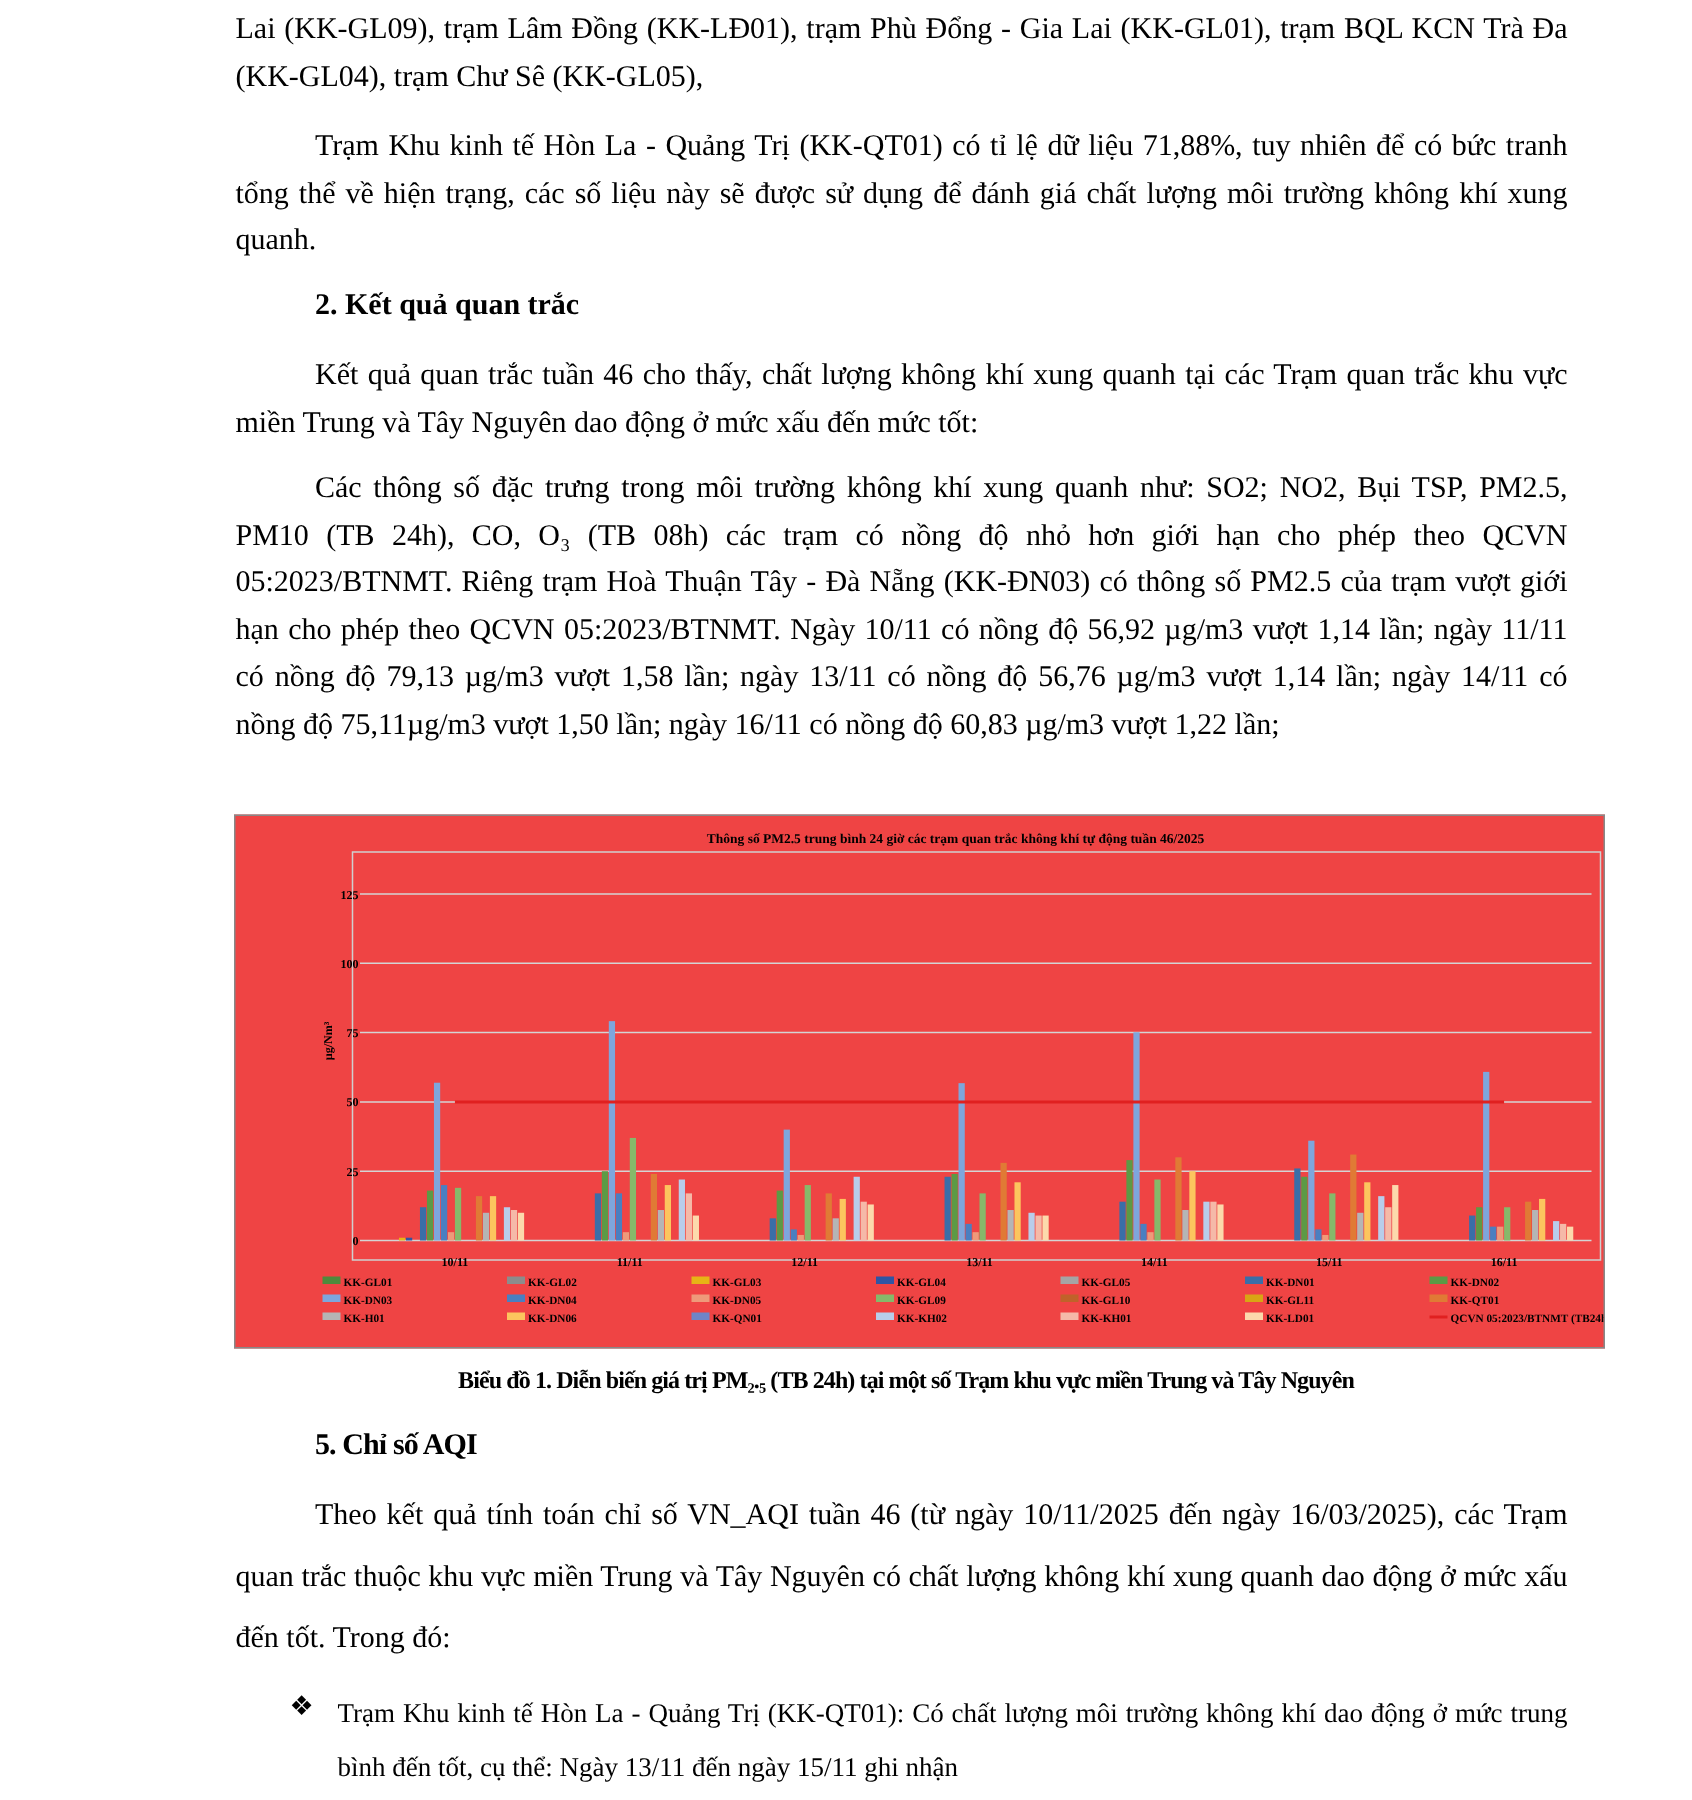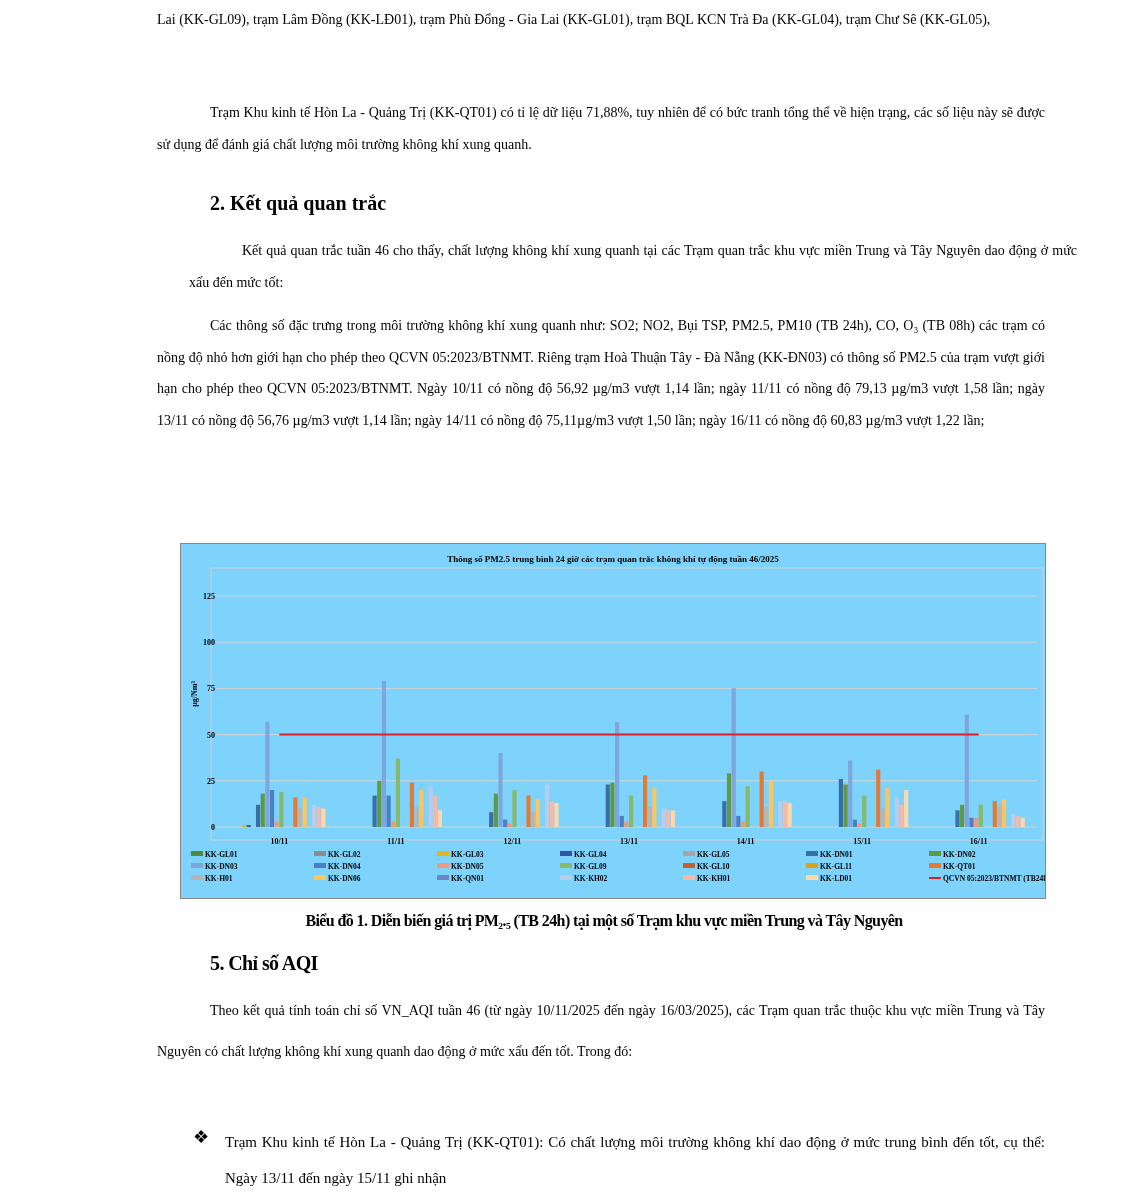--- a/index.html
+++ b/index.html
@@ -1,32 +1,32 @@
 <!DOCTYPE html>
 <html><head>
 <meta charset="utf-8">
 <style>
   html,body{margin:0;padding:0;background:#fff;}
   body{width:1128px;height:1200px;overflow:hidden;position:relative;font-family:"Liberation Serif",serif;color:#000;}
-  .p{position:absolute;left:157px;width:888px;font-size:14px;line-height:31.5px;text-align:justify;}
+  .p{position:absolute;left:157px;width:888px;font-size:20px;line-height:31.5px;text-align:justify;}
   .ind{text-indent:53px;}
   .h{position:absolute;font-weight:bold;font-size:20px;}
-  .chart{position:absolute;left:180px;top:543px;width:864px;height:354px;border:1px solid #888;background:#7dd3fc;}
+  .chart{position:absolute;left:156px;top:543px;width:864px;height:354px;border:1px solid #888;background:#ef4444;padding-left:48px;}
   .caption{position:absolute;left:160px;width:888px;top:912px;font-weight:bold;font-size:16px;text-align:center;letter-spacing:-0.6px;}
   .bullet{position:absolute;left:193px;top:1126px;font-size:18px;}
-  .bp{position:absolute;left:225px;width:820px;font-size:15px;line-height:32px;text-align:justify;}
+  .bp{position:absolute;left:225px;width:820px;font-size:18px;line-height:32px;text-align:justify;}
   svg text{font-family:"Liberation Serif",serif;}
 </style>
 </head>
 <body>
 
 <div class="p" style="top:4px;">Lai (KK-GL09), trạm Lâm Đồng (KK-LĐ01), trạm Phù Đổng - Gia Lai (KK-GL01), trạm BQL KCN Trà Đa (KK-GL04), trạm Chư Sê (KK-GL05),</div>
-<div class="p ind" style="top:97px;">Trạm Khu kinh tế Hòn La - Quảng Trị (KK-QT01) có tỉ lệ dữ liệu 71,88%, tuy nhiên để có bức tranh tổng thể về hiện trạng, các số liệu này sẽ được sử dụng để đánh giá chất lượng môi trường không khí xung quanh.</div>
+<div class="p ind" style="top:82px;">Trạm Khu kinh tế Hòn La - Quảng Trị (KK-QT01) có tỉ lệ dữ liệu 71,88%, tuy nhiên để có bức tranh tổng thể về hiện trạng, các số liệu này sẽ được sử dụng để đánh giá chất lượng môi trường không khí xung quanh.</div>
 <div class="h" style="left:210px;top:192px;">2. Kết quả quan trắc</div>
-<div class="p ind" style="top:235px;margin-left:32px;">Kết quả quan trắc tuần 46 cho thấy, chất lượng không khí xung quanh tại các Trạm quan trắc khu vực miền Trung và Tây Nguyên dao động ở mức xấu đến mức tốt:</div>
+<div class="p ind" style="top:235px;">Kết quả quan trắc tuần 46 cho thấy, chất lượng không khí xung quanh tại các Trạm quan trắc khu vực miền Trung và Tây Nguyên dao động ở mức xấu đến mức tốt:</div>
 <div class="p ind" style="top:310px;">Các thông số đặc trưng trong môi trường không khí xung quanh như: SO2; NO2, Bụi TSP, PM2.5, PM10 (TB 24h), CO, O₃ (TB 08h) các trạm có nồng độ nhỏ hơn giới hạn cho phép theo QCVN 05:2023/BTNMT. Riêng trạm Hoà Thuận Tây - Đà Nẵng (KK-ĐN03) có thông số PM2.5 của trạm vượt giới hạn cho phép theo QCVN 05:2023/BTNMT. Ngày 10/11 có nồng độ 56,92 µg/m3 vượt 1,14 lần; ngày 11/11 có nồng độ 79,13 µg/m3 vượt 1,58 lần; ngày 13/11 có nồng độ 56,76 µg/m3 vượt 1,14 lần; ngày 14/11 có nồng độ 75,11µg/m3 vượt 1,50 lần; ngày 16/11 có nồng độ 60,83 µg/m3 vượt 1,22 lần;</div>
 
 <div class="chart">
   <svg id="chart-svg" width="864" height="354">
       <text x="432" y="18" text-anchor="middle" font-size="9" font-weight="bold">Thông số PM2.5 trung bình 24 giờ các trạm quan trắc không khí tự động tuần 46/2025</text>
       <rect x="30" y="24" width="832" height="272" fill="none" stroke="#cfcfcf"></rect>
       <line x1="35" x2="856" y1="283" y2="283" stroke="#d4d4d4" stroke-width="1"></line>
       <text x="34" y="286" text-anchor="end" font-size="8" font-weight="bold">0</text>
       <line x1="35" x2="856" y1="236.8" y2="236.8" stroke="#d4d4d4" stroke-width="1"></line>
       <text x="34" y="239.8" text-anchor="end" font-size="8" font-weight="bold">25</text>

